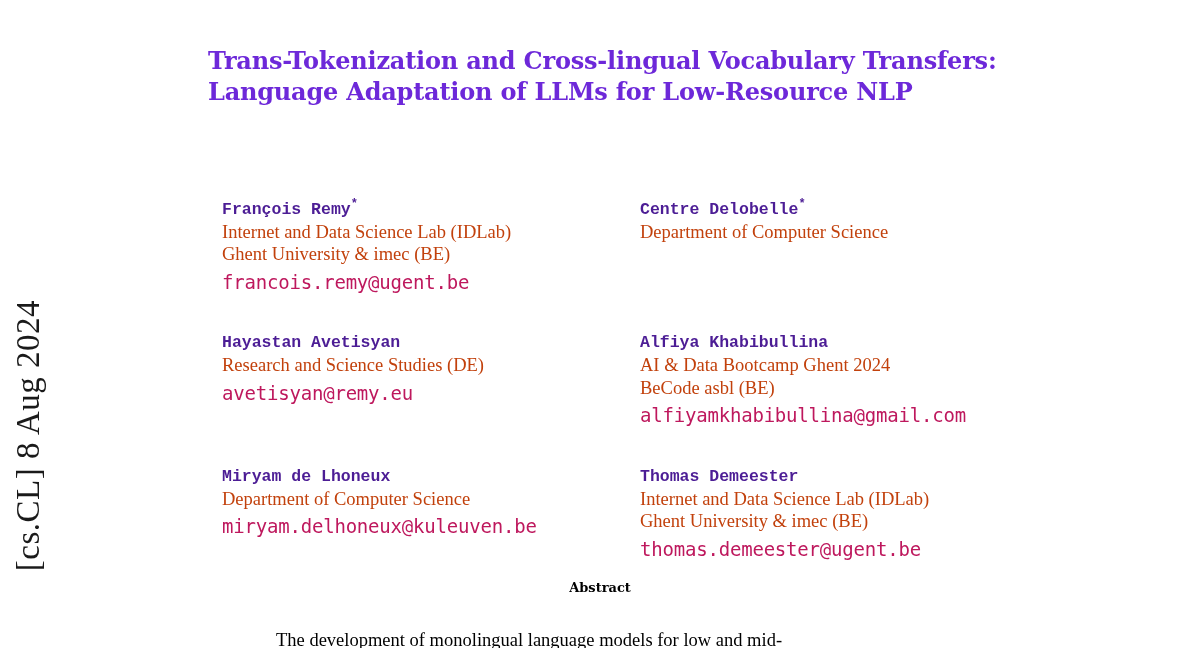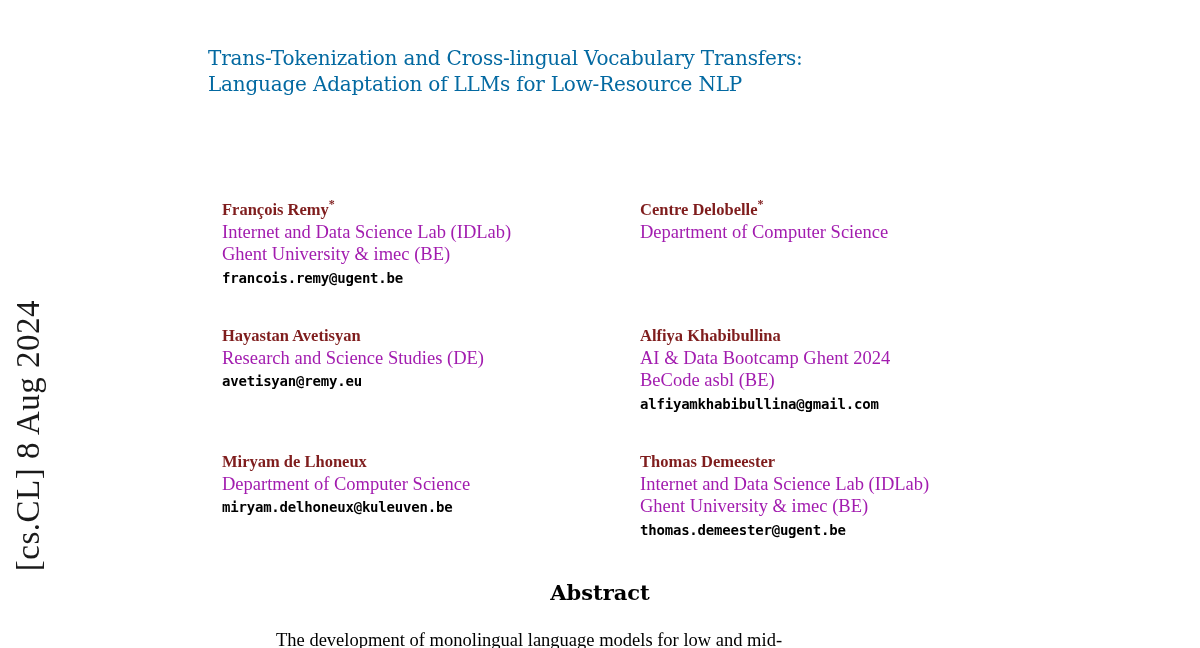--- a/index.html
+++ b/index.html
@@ -37,24 +37,24 @@
     width: 1200px;
     height: 648px;
   }
 
   .title {
     position: absolute;
     left: 208px;
     top: 46px;
     width: 830px;
     font-family: "DejaVu Serif", serif;
-    font-weight: normal;
-    font-size: 20px;
+    font-weight: bold;
+    font-size: 24px;
     line-height: 1.28;
-    color: #0369a1;
+    color: #6d28d9;
     letter-spacing: -0.2px;
   }
   .title-line { display: block; }
 
   .authors {
     position: absolute;
     left: 222px;
     top: 196px;
     width: 820px;
   }
@@ -62,56 +62,55 @@
     display: flex;
     width: 100%;
     margin-bottom: 33px;
   }
   .author-col {
     width: 418px;
     box-sizing: border-box;
   }
   .author-col.right { width: 400px; }
   .author-name {
-    font-family: Liberation Serif, serif;
+    font-family: Liberation Mono, monospace;
     font-weight: bold;
     font-size: 16.5px;
     line-height: 1.35;
-    color: #7f1d1d;
+    color: #4c1d95;
   }
   .author-name .star {
     font-size: 12px;
     vertical-align: super;
     font-weight: bold;
   }
   .author-aff {
     font-family: "Liberation Serif", serif;
     font-size: 18.5px;
     line-height: 1.22;
-    color: #a21caf;
+    color: #c2410c;
   }
   .author-email {
     font-family: "DejaVu Sans Mono", monospace;
-    font-size: 14px;
+    font-size: 19px;
     line-height: 1.5;
-    color: #000000;
+    color: #be185d;
     margin-top: 2px;
     letter-spacing: -0.2px;
-    font-weight: bold;
   }
 
   .abstract-heading {
     position: absolute;
     left: 0;
     top: 580px;
     width: 1200px;
     text-align: center;
     font-family: "DejaVu Serif", serif;
     font-weight: bold;
-    font-size: 21px;
+    font-size: 13px;
   }
   .abstract-body {
     position: absolute;
     left: 276px;
     top: 627px;
     width: 648px;
     text-align: justify;
     font-family: "Liberation Serif", serif;
     font-size: 18.5px;
     line-height: 1.5;

